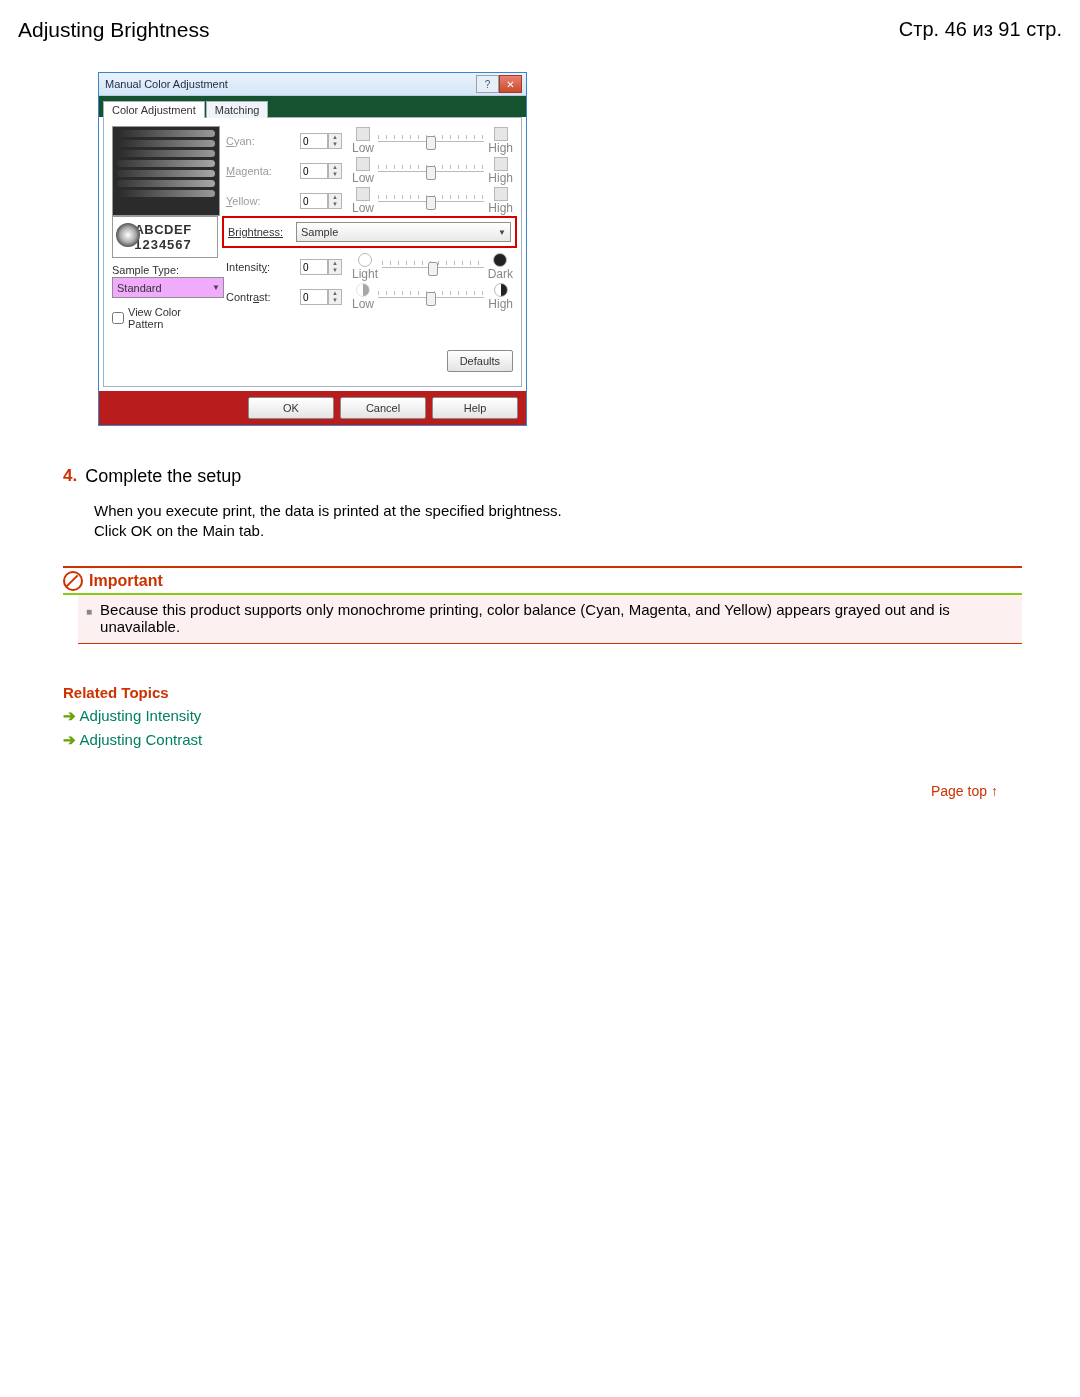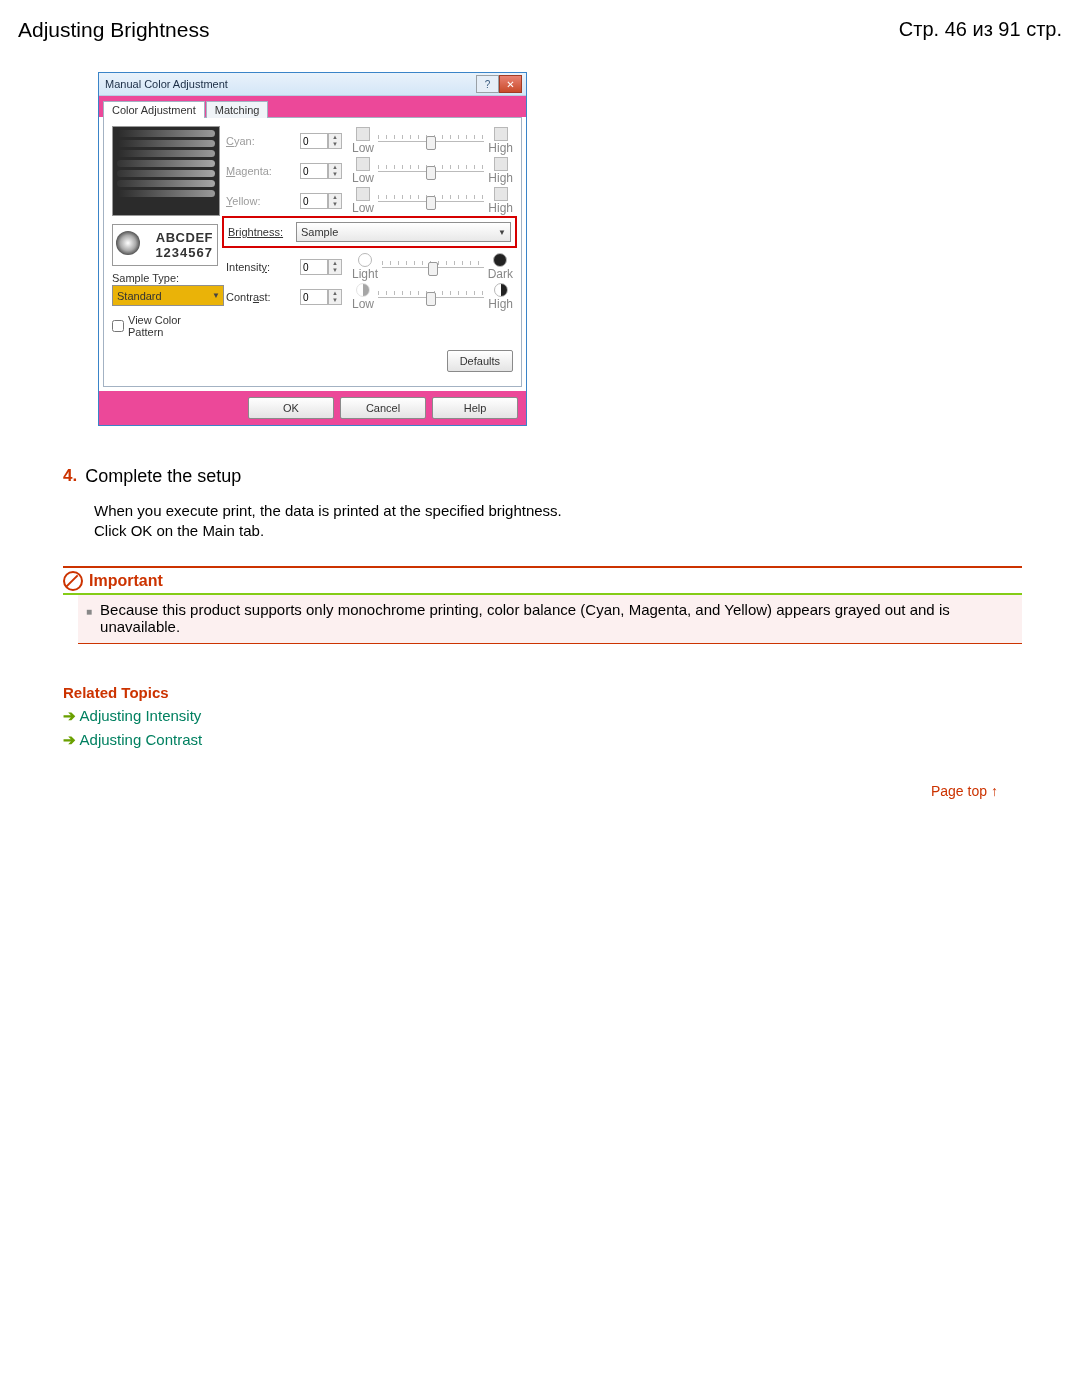--- a/index.html
+++ b/index.html
@@ -9,34 +9,34 @@
 .header-page{font-size:20px;}
 
 
 .window{width:427px;margin-left:80px;margin-top:26px;border:1px solid #3a84c8;font-family:"Segoe UI",Tahoma,sans-serif;font-size:11px;color:#333;}
 .titlebar{background:linear-gradient(#e9f2fb,#d4e6f7);display:flex;justify-content:space-between;align-items:center;padding:2px 4px 2px 6px;border-bottom:1px solid #b9cde2;}
 .titlebar .title{font-size:11px;color:#1b2d45;}
 .titlebar .btns{display:flex;gap:0;}
 .tb-btn{width:21px;height:16px;border:1px solid #9aa0a6;background:#e6eef7;display:flex;align-items:center;justify-content:center;font-size:10px;}
 .tb-help{color:#3b5c80;}
 .tb-close{background:linear-gradient(#e98272,#c94b2b);color:#fff;border-color:#a23b24;}
-.tabs{display:flex;gap:1px;padding:4px 4px 0 4px;background:#ec4899;}
+.tabs{display:flex;gap:1px;padding:4px 4px 0 4px;background:#14532d;}
 .tab{padding:2px 8px;border:1px solid #a3b2c3;border-bottom:none;background:#f0f4f8;font-size:11px;position:relative;top:1px;}
 .tab.active{background:#fff;}
 .tabpanel{border:1px solid #a3b2c3;margin:0 4px 4px 4px;background:#fff;padding:8px 8px 14px 8px;}
 .upper{display:flex;gap:8px;}
 .preview{width:106px;}
 .preview-img{width:106px;height:88px;border:1px solid #999;background:#2b2b2b;position:relative;overflow:hidden;}
 .bar{height:7px;margin:3px 4px;border-radius:4px;}
-.preview-txt{border:1px solid #999;height:40px;margin-top:8px;display:flex;flex-direction:column;align-items:flex-end;padding-right:4px;justify-content:center;font-weight:bold;font-family:Arial,sans-serif;position:relative;}
+.preview-txt{border:1px solid #999;height:40px;margin-top:0px;display:flex;flex-direction:column;align-items:center;padding-right:4px;justify-content:center;font-weight:bold;font-family:Arial,sans-serif;position:relative;}
 .preview-txt .l1{font-size:13px;letter-spacing:0.5px;}
 .preview-txt .l2{font-size:13px;letter-spacing:1px;}
 .preview-txt .wheel{position:absolute;left:3px;top:6px;width:24px;height:24px;border-radius:50%;background:radial-gradient(circle,#fff 0%,#aaa 45%,#555 70%,#333 100%);}
 .sample-label{font-size:11px;margin-top:6px;}
-.sample-select{width:106px;height:19px;border:1px solid #8f8f8f;background:#eab308;font-size:11px;padding-left:4px;display:flex;align-items:center;justify-content:space-between;margin-top:1px;}
+.sample-select{width:106px;height:19px;border:1px solid #8f8f8f;background:#f0abfc;font-size:11px;padding-left:4px;display:flex;align-items:center;justify-content:space-between;margin-top:1px;}
 .sample-select .chev{font-size:8px;color:#444;padding-right:3px;}
 .vcp{display:flex;align-items:center;gap:4px;margin-top:8px;font-size:11px;}
 .vcp input{margin:0;width:12px;height:12px;}
 
 .controls{flex:1;display:flex;flex-direction:column;}
 .row{display:flex;align-items:center;height:30px;}
 .row .lbl{width:74px;color:#9c9c9c;font-size:11px;}
 .row .lbl.black{color:#333;}
 .spin{display:flex;align-items:center;}
 .spin input{width:22px;height:14px;border:1px solid #b4b4b4;font-size:10px;padding:0 2px;text-align:left;}
@@ -50,21 +50,21 @@
 .end{display:flex;flex-direction:column;align-items:center;font-size:12px;color:#888;gap:0;}
 .track{flex:1;height:1px;background:#bbb;position:relative;margin:0 4px;}
 .ticks{position:absolute;top:-6px;left:0;right:0;height:4px;background:repeating-linear-gradient(90deg,#bbb,#bbb 1px,transparent 1px,transparent 8px);}
 .thumb{position:absolute;left:50%;top:-5px;width:8px;height:12px;background:#f2f2f2;border:1px solid #999;border-radius:2px;transform:translateX(-50%);}
 .brightness-row{display:flex;align-items:center;border:2px solid #d60000;padding:4px;margin:0 -4px 4px -4px;}
 .brightness-row .lbl{width:68px;text-decoration:underline;}
 .br-select{flex:1;height:18px;border:1px solid #8f8f8f;background:linear-gradient(#fff,#e8e8e8);display:flex;align-items:center;justify-content:space-between;padding:0 4px;font-size:11px;}
 .br-select .chev{font-size:8px;color:#444;}
 .defaults-row{display:flex;justify-content:flex-end;margin-top:38px;}
 .btn{height:20px;padding:0 12px;border:1px solid #8a8a8a;background:linear-gradient(#fff,#e4e4e4);font-size:11px;border-radius:2px;display:flex;align-items:center;}
-.footer-btns{background:#ec4899;padding:6px 8px;display:flex;justify-content:flex-end;gap:6px;}
+.footer-btns{background:#b91c1c;padding:6px 8px;display:flex;justify-content:flex-end;gap:6px;}
 
 
 .step{display:flex;gap:8px;margin-top:40px;margin-left:45px;}
 .step-num{font-weight:bold;color:#c30;font-size:17px;}
 .step-title{font-size:18px;}
 .step-body{margin-left:76px;margin-top:14px;font-size:15px;line-height:1.35;}
 .imp-hdr{display:flex;align-items:center;gap:6px;margin-top:24px;border-top:2px solid #c30;border-bottom:2px solid #84cc16;padding:3px 0 2px 0;margin-left:45px;margin-right:40px;}
 .imp-hdr .ico{width:16px;height:16px;border-radius:50%;border:2px solid #c30;position:relative;}
 .imp-hdr .ico:after{content:"";position:absolute;width:16px;height:2px;background:#c30;top:7px;left:-1px;transform:rotate(-45deg);}
 .imp-hdr .txt{font-weight:bold;color:#c30;font-size:16px;}

